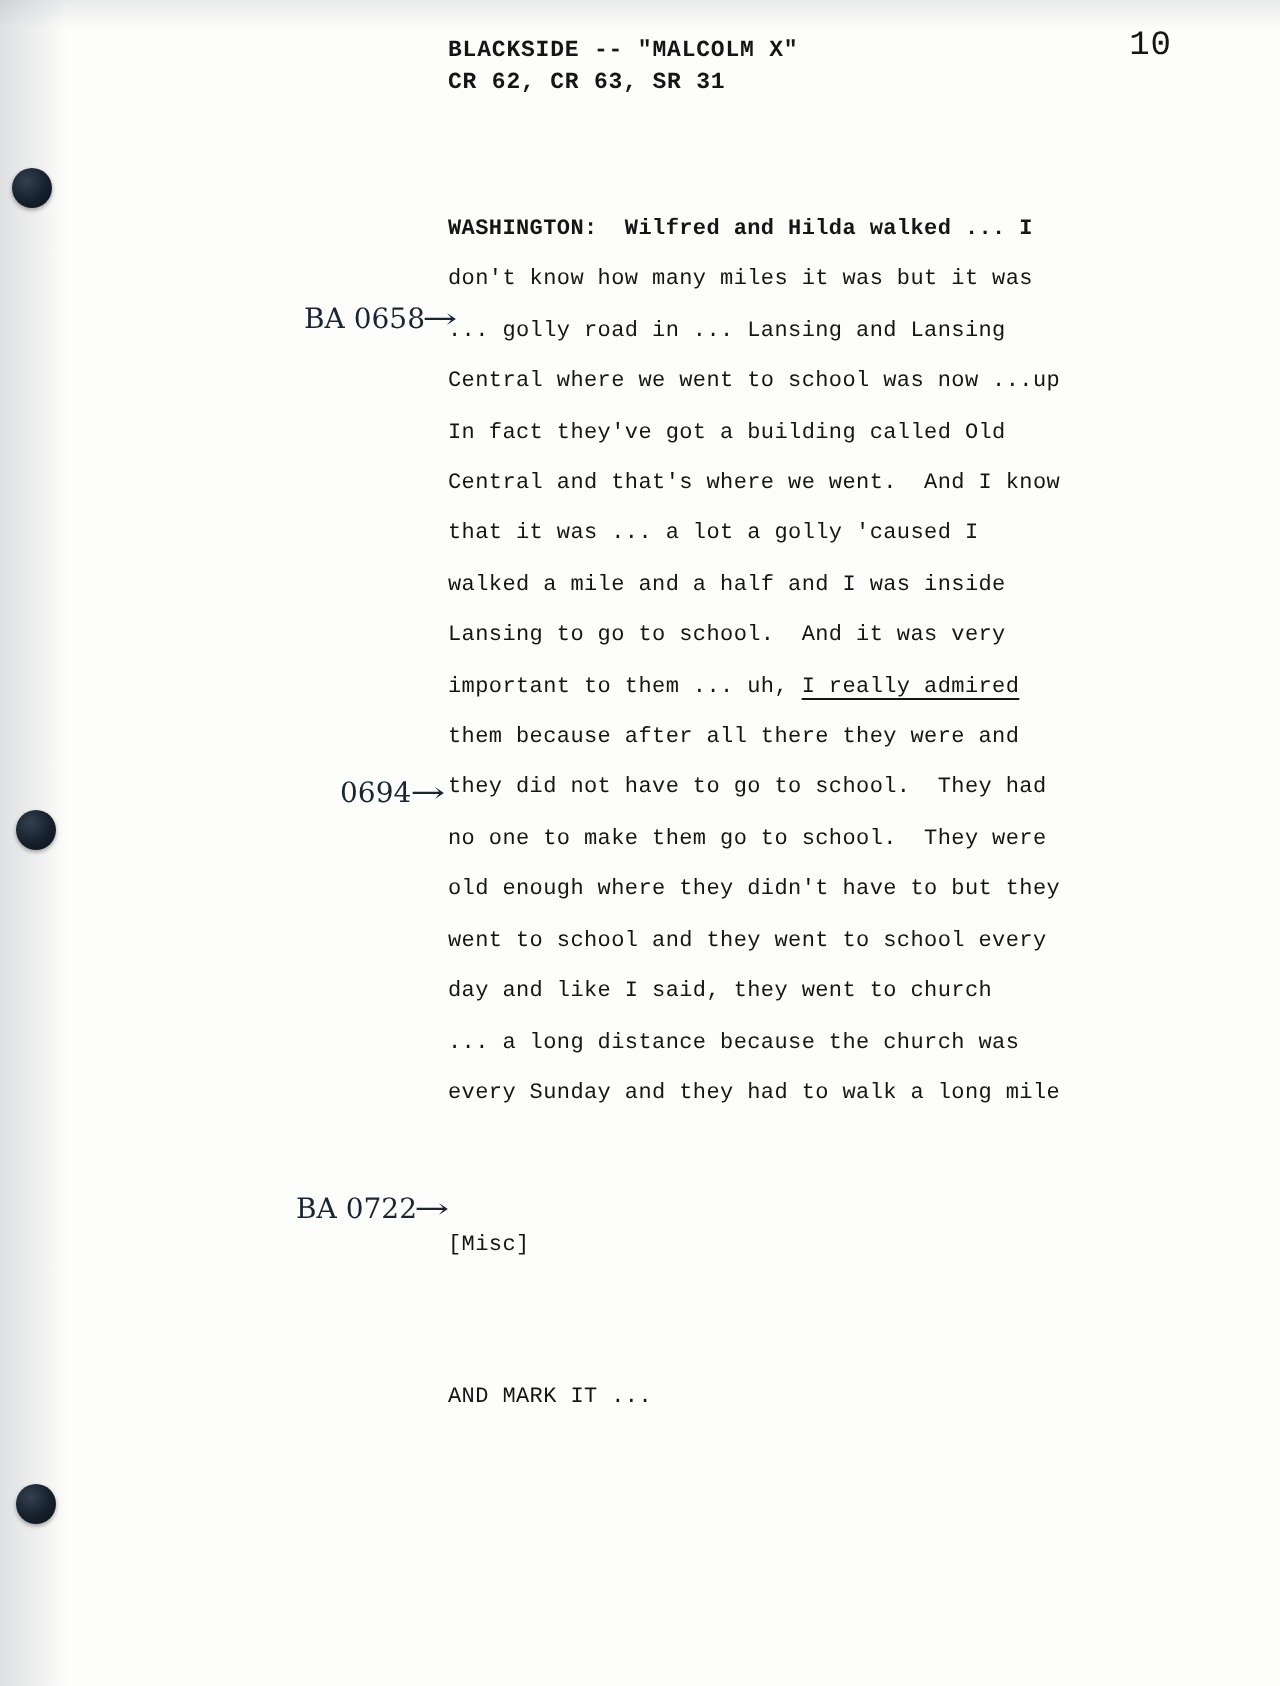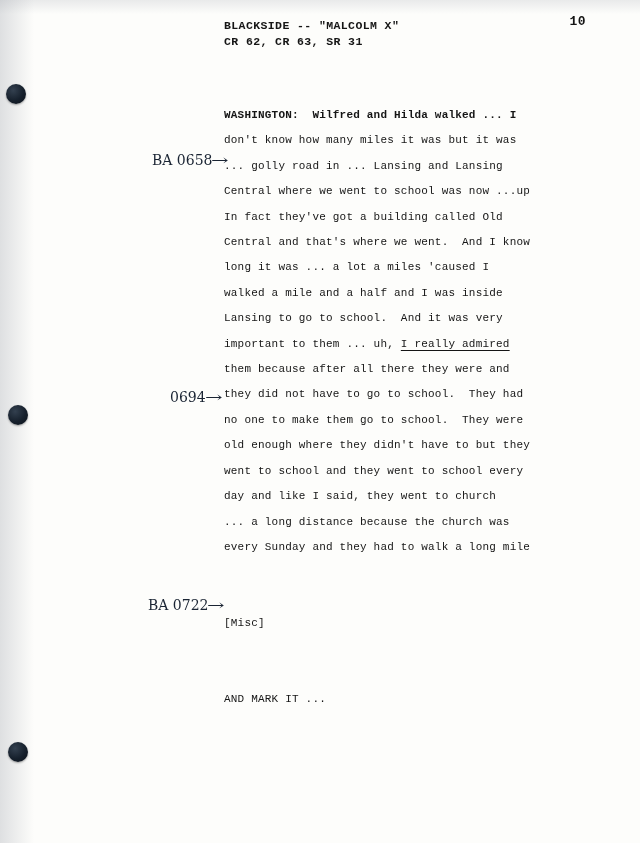--- a/index.html
+++ b/index.html
@@ -37,22 +37,22 @@
     position: absolute;
     border-radius: 50%;
     background: radial-gradient(circle at 36% 32%, #33404f 0%, #16202c 55%, #0b1119 100%);
     box-shadow: 0 1px 2px rgba(0,0,0,0.35);
   }
 
   .page-number {
     position: absolute;
     right: 54px;
     top: 14px;
-    font-size: 13px;
-    font-weight: bold;
+    font-size: 17px;
+    font-weight: normal;
     letter-spacing: 0.5px;
   }
 
   .slug {
     position: absolute;
     left: 224px;
     top: 18px;
     font-size: 11.5px;
     font-weight: bold;
     line-height: 16px;
@@ -109,21 +109,21 @@
     <div>CR 62, CR 63, SR 31</div>
   </div>
 
   <div class="body">
     <div class="line bold">WASHINGTON:  Wilfred and Hilda walked ... I</div>
     <div class="line">don't know how many miles it was but it was</div>
     <div class="line">... golly road in ... Lansing and Lansing</div>
     <div class="line">Central where we went to school was now ...up</div>
     <div class="line">In fact they've got a building called Old</div>
     <div class="line">Central and that's where we went.  And I know</div>
-    <div class="line">long it was ... a lot a miles 'caused I</div>
+    <div class="line">that it was ... a lot a golly 'caused I</div>
     <div class="line">walked a mile and a half and I was inside</div>
     <div class="line">Lansing to go to school.  And it was very</div>
     <div class="line"><span>important to them ... uh, </span><span class="underline">I really admired</span></div>
     <div class="line">them because after all there they were and</div>
     <div class="line">they did not have to go to school.  They had</div>
     <div class="line">no one to make them go to school.  They were</div>
     <div class="line">old enough where they didn't have to but they</div>
     <div class="line">went to school and they went to school every</div>
     <div class="line">day and like I said, they went to church</div>
     <div class="line">... a long distance because the church was</div>

